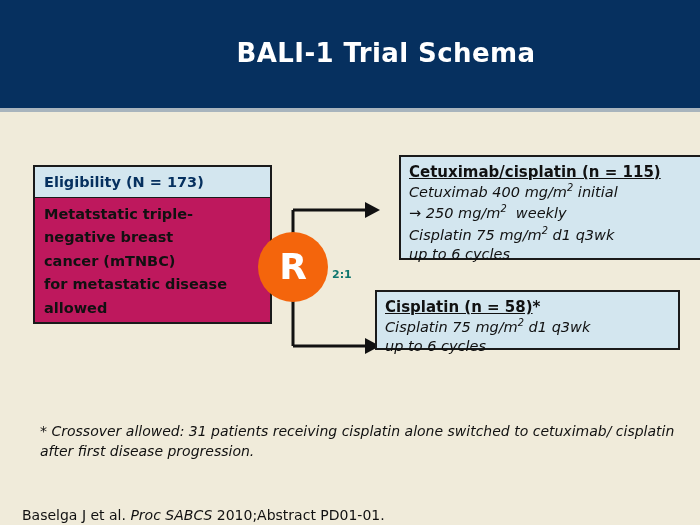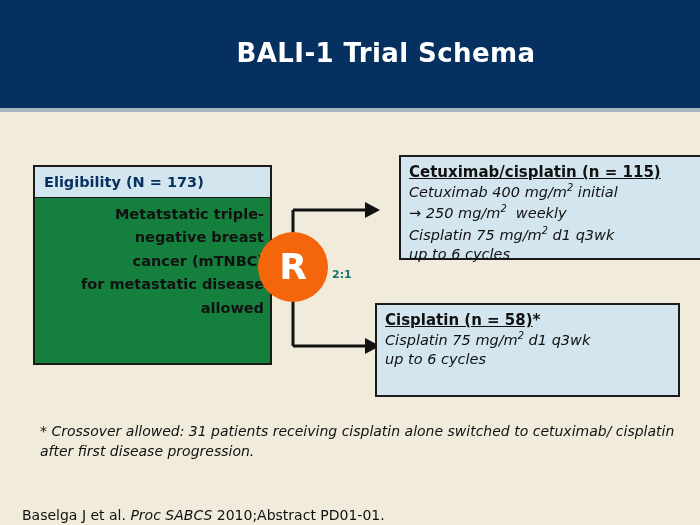--- a/index.html
+++ b/index.html
@@ -41,25 +41,24 @@
     letter-spacing: 0.4px;
     font-family: "DejaVu Sans", sans-serif;
     margin-left: 36px;
   }
 
   
   .eligibility-box {
     position: absolute;
     left: 33px; top: 165px;
     width: 239px;
-    height: 200px;
+    height: 159px;
     border: 2px solid #1a1a1a;
-    background: #15803d;
+    background: #be185d;
     box-sizing: border-box;
-    text-align: right;
   }
   .eligibility-header {
     height: 31px;
     background: #d3e6ef;
     border-bottom: 1px solid #1a1a1a;
     box-sizing: border-box;
     display: flex;
     align-items: center;
     padding-left: 9px;
     color: #06305f;
@@ -108,21 +107,21 @@
   .arm-box {
     position: absolute;
     left: 375px;
     width: 305px;
     border: 2px solid #1a1a1a;
     background: #d3e6ef;
     box-sizing: border-box;
     padding: 5px 8px 7px 8px;
   }
   .arm-top { top: 155px; height: 105px; margin-left: 24px; }
-  .arm-bottom { top: 303px; height: 94px; }
+  .arm-bottom { top: 290px; height: 60px; }
   .arm-title {
     color: #111111;
     font-size: 15px;
     font-weight: bold;
     text-decoration: underline;
     display: inline;
   }
   .arm-title-suffix {
     color: #111111;
     font-size: 15px;

